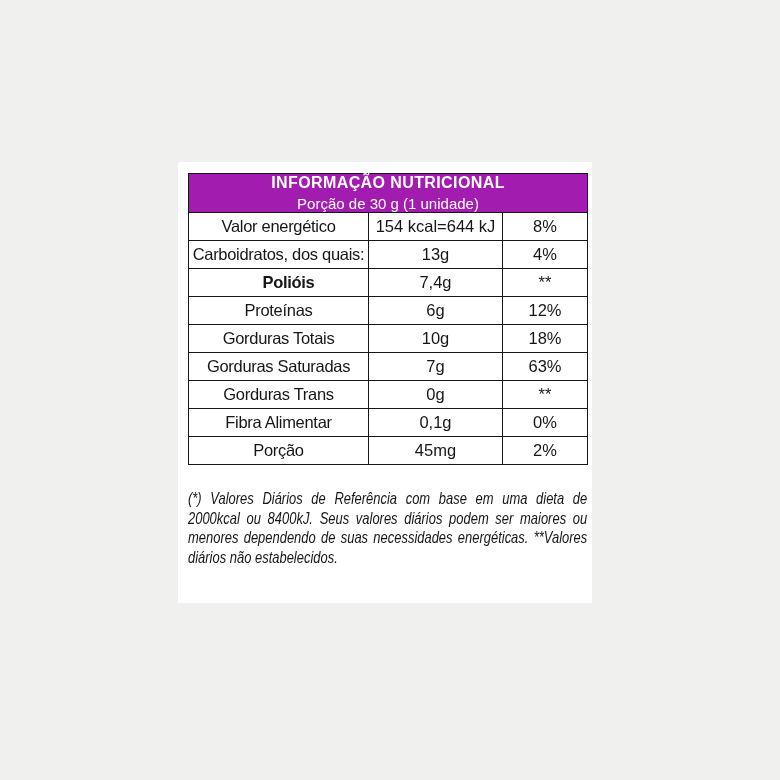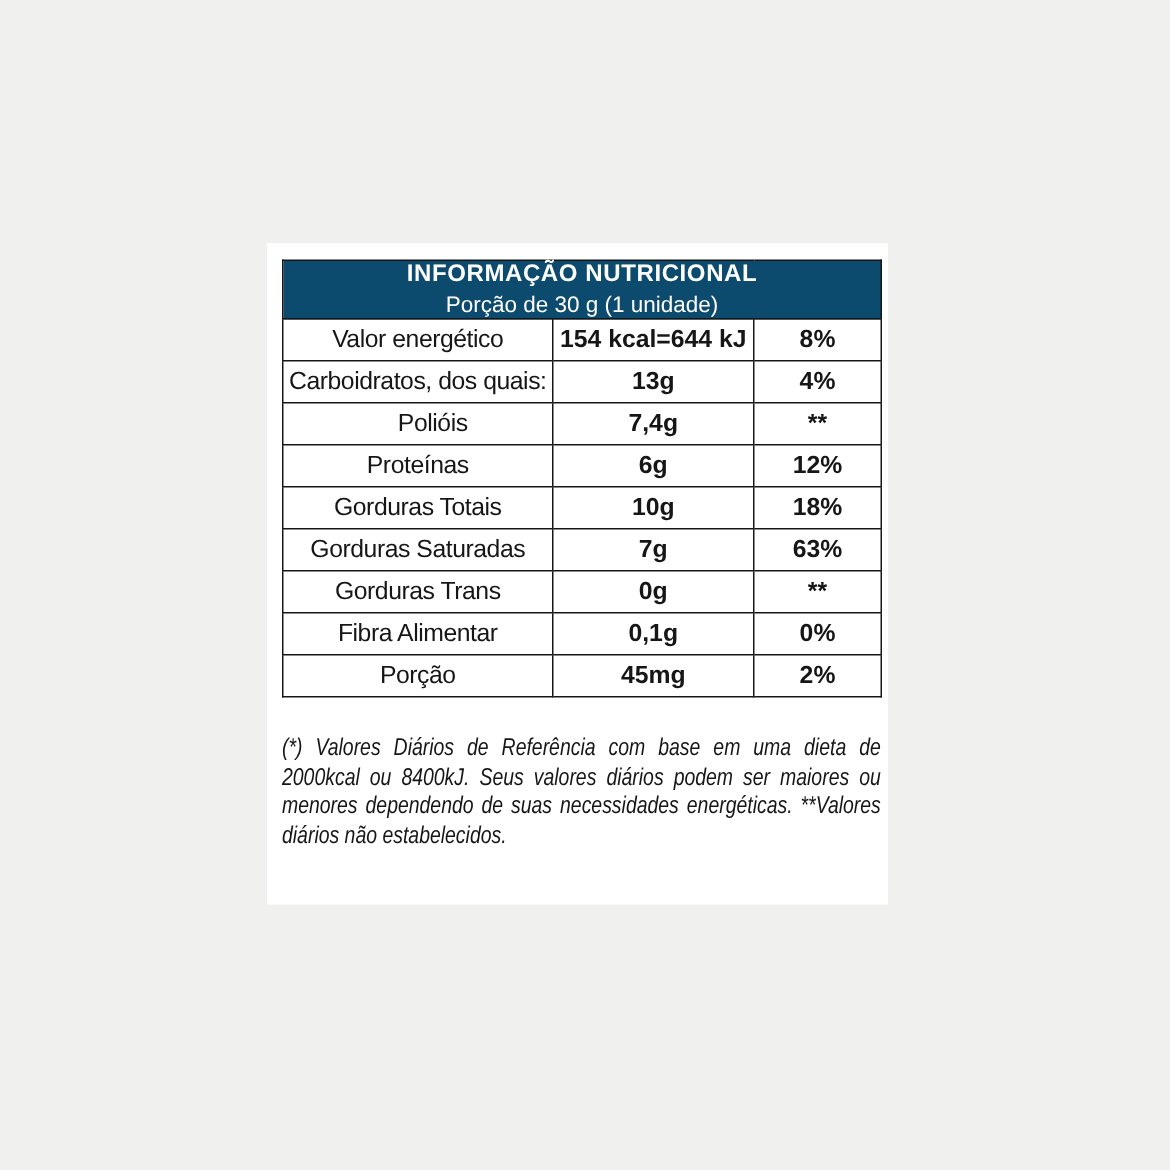--- a/index.html
+++ b/index.html
@@ -30,21 +30,21 @@
     margin: 11px 0 0 10px;
   }
   table.nutrition td {
     border: 1.5px solid #161616;
     height: 27px;
     padding: 0;
     font-size: 16.5px;
     overflow: visible;
   }
   td.black-header {
-    background: #0c4a6e;
+    background: #a21caf;
     border-color: #1e1c1c;
     color: #ffffff;
     text-align: center;
     height: 51px;
     padding: 3px 0 4px 0;
   }
   .bh-title {
     font-weight: bold;
     font-size: 16px;
     letter-spacing: 0.4px;
@@ -64,24 +64,24 @@
     font-size: 16.5px;
   }
   td.lab {
     text-align: center;
     padding-left: 8px;
     letter-spacing: -0.3px;
     white-space: nowrap;
   }
   td.lab.indent {
     padding-left: 20px;
+    font-weight: bold;
   }
   td.val, td.dv {
     text-align: center;
-    font-weight: bold;
   }
   .footnote {
     width: 399px;
     margin: 24px 0 0 10px;
     font-style: italic;
   }
   .fn-inner {
     width: 499px;
     transform: scaleX(0.8);
     transform-origin: 0 0;

